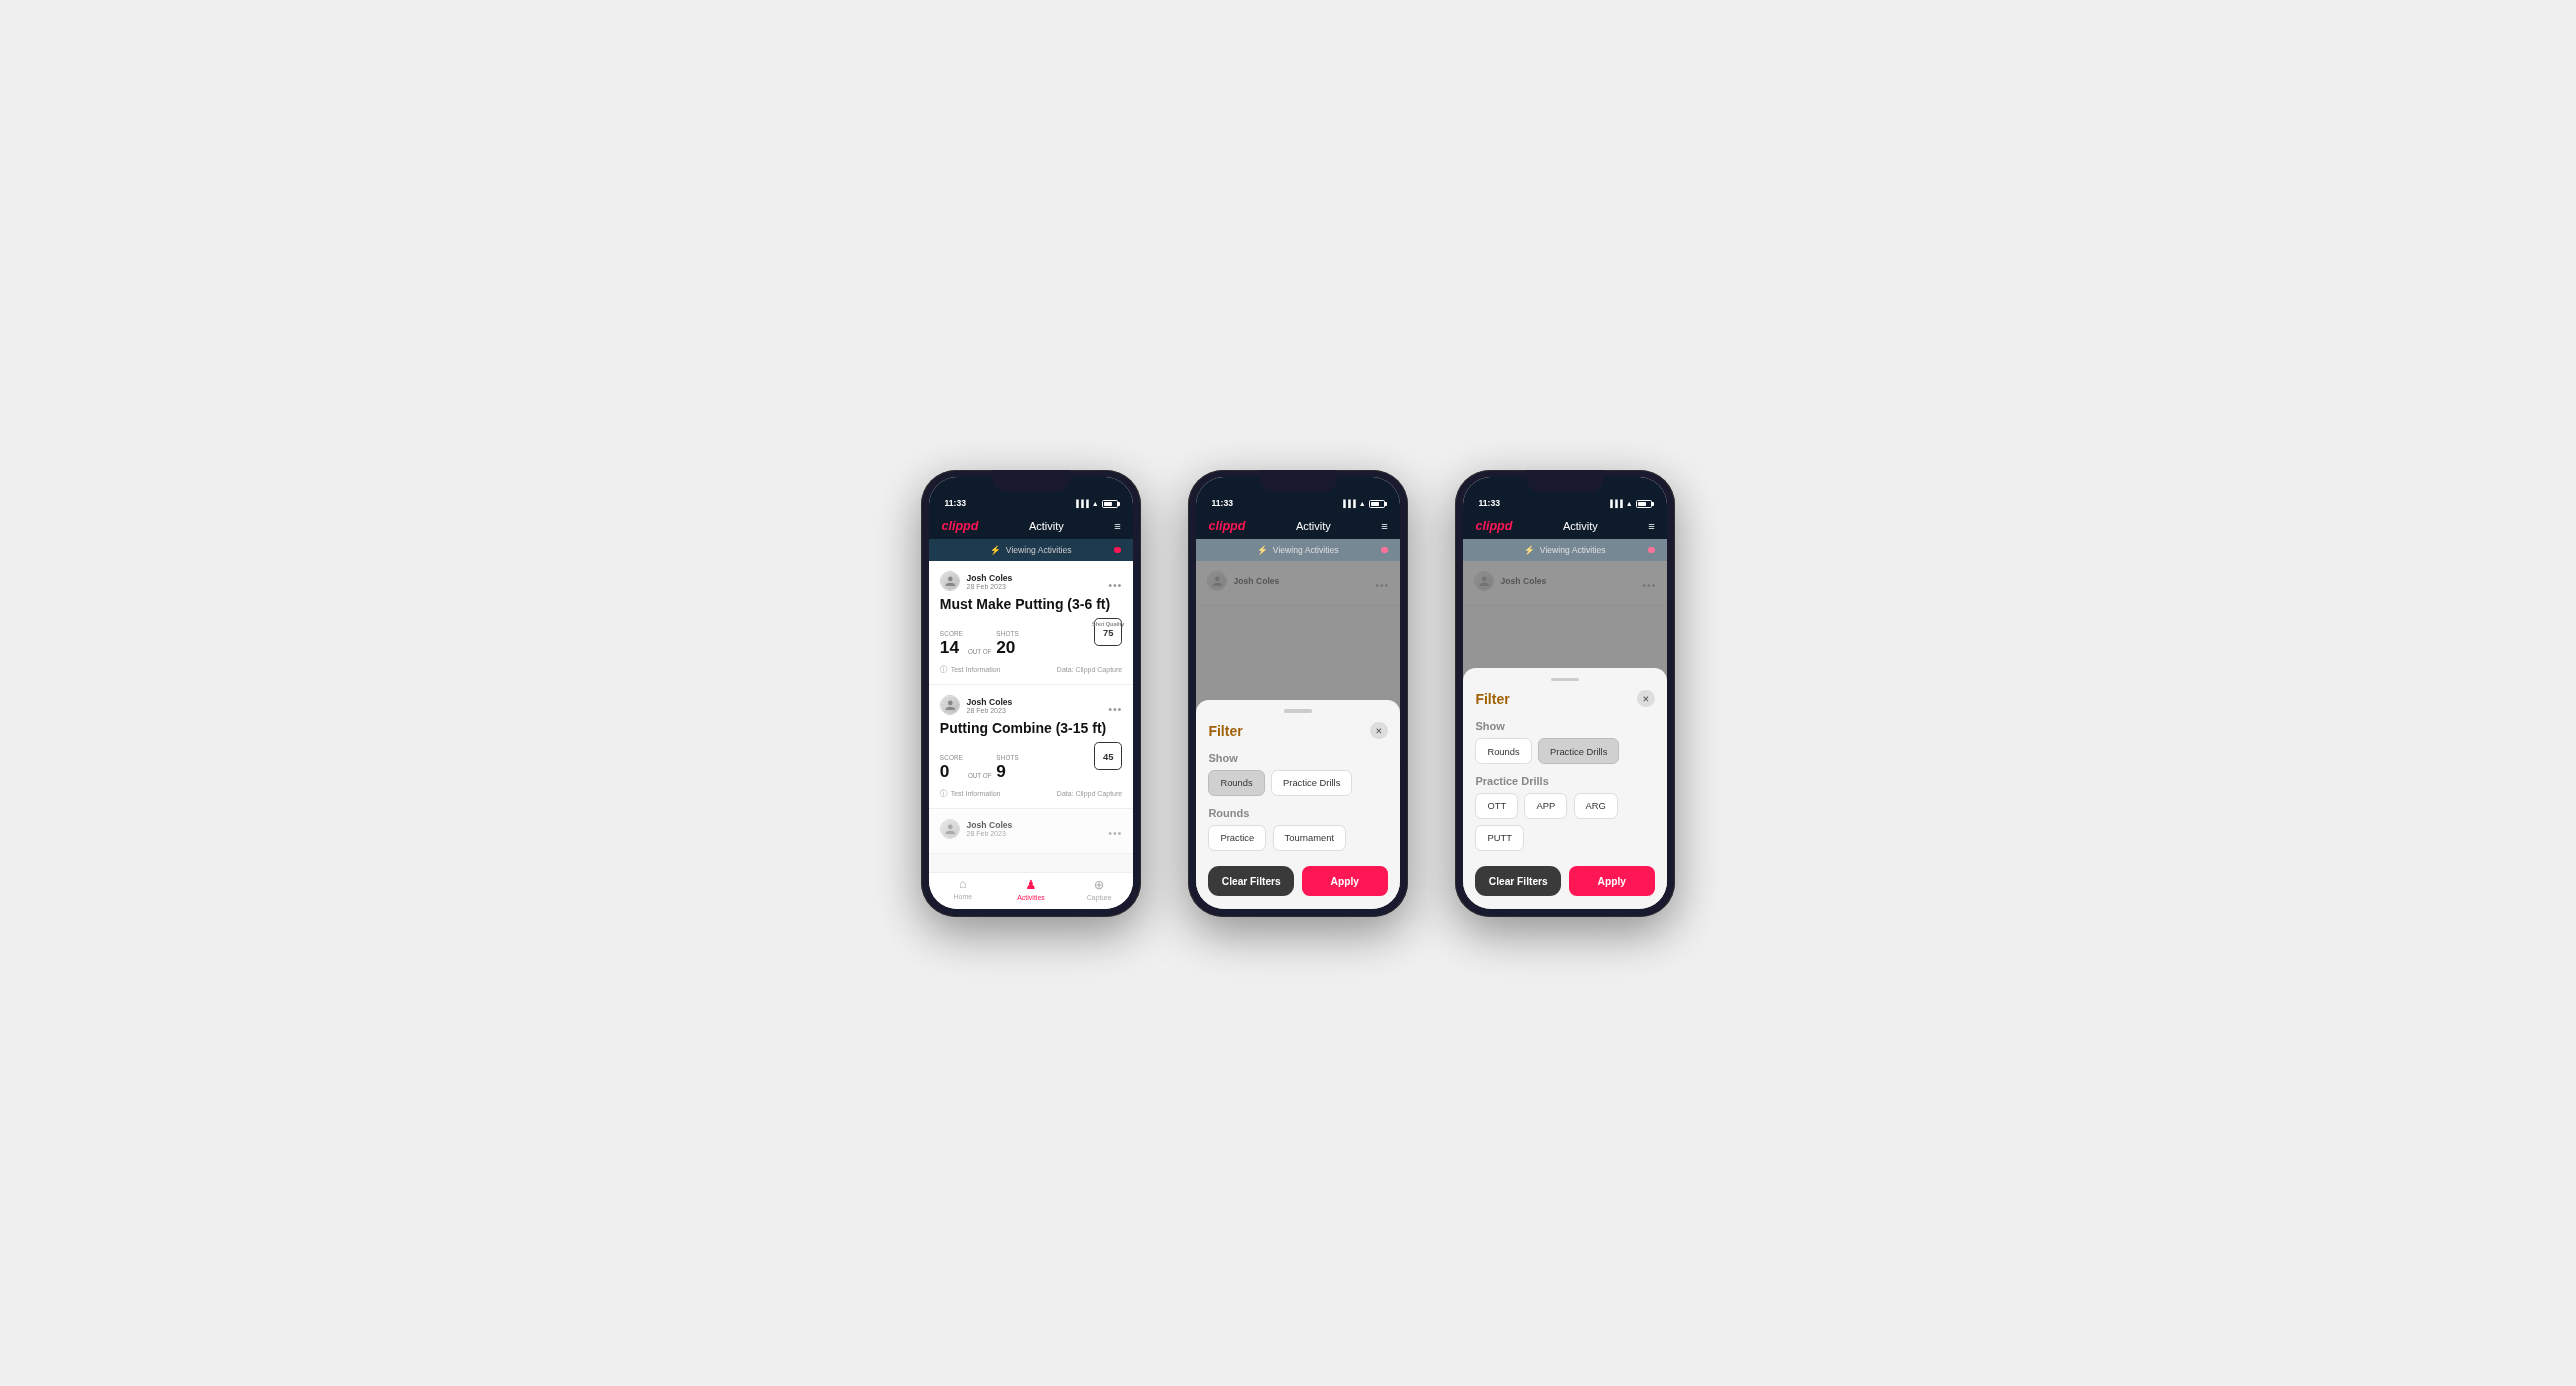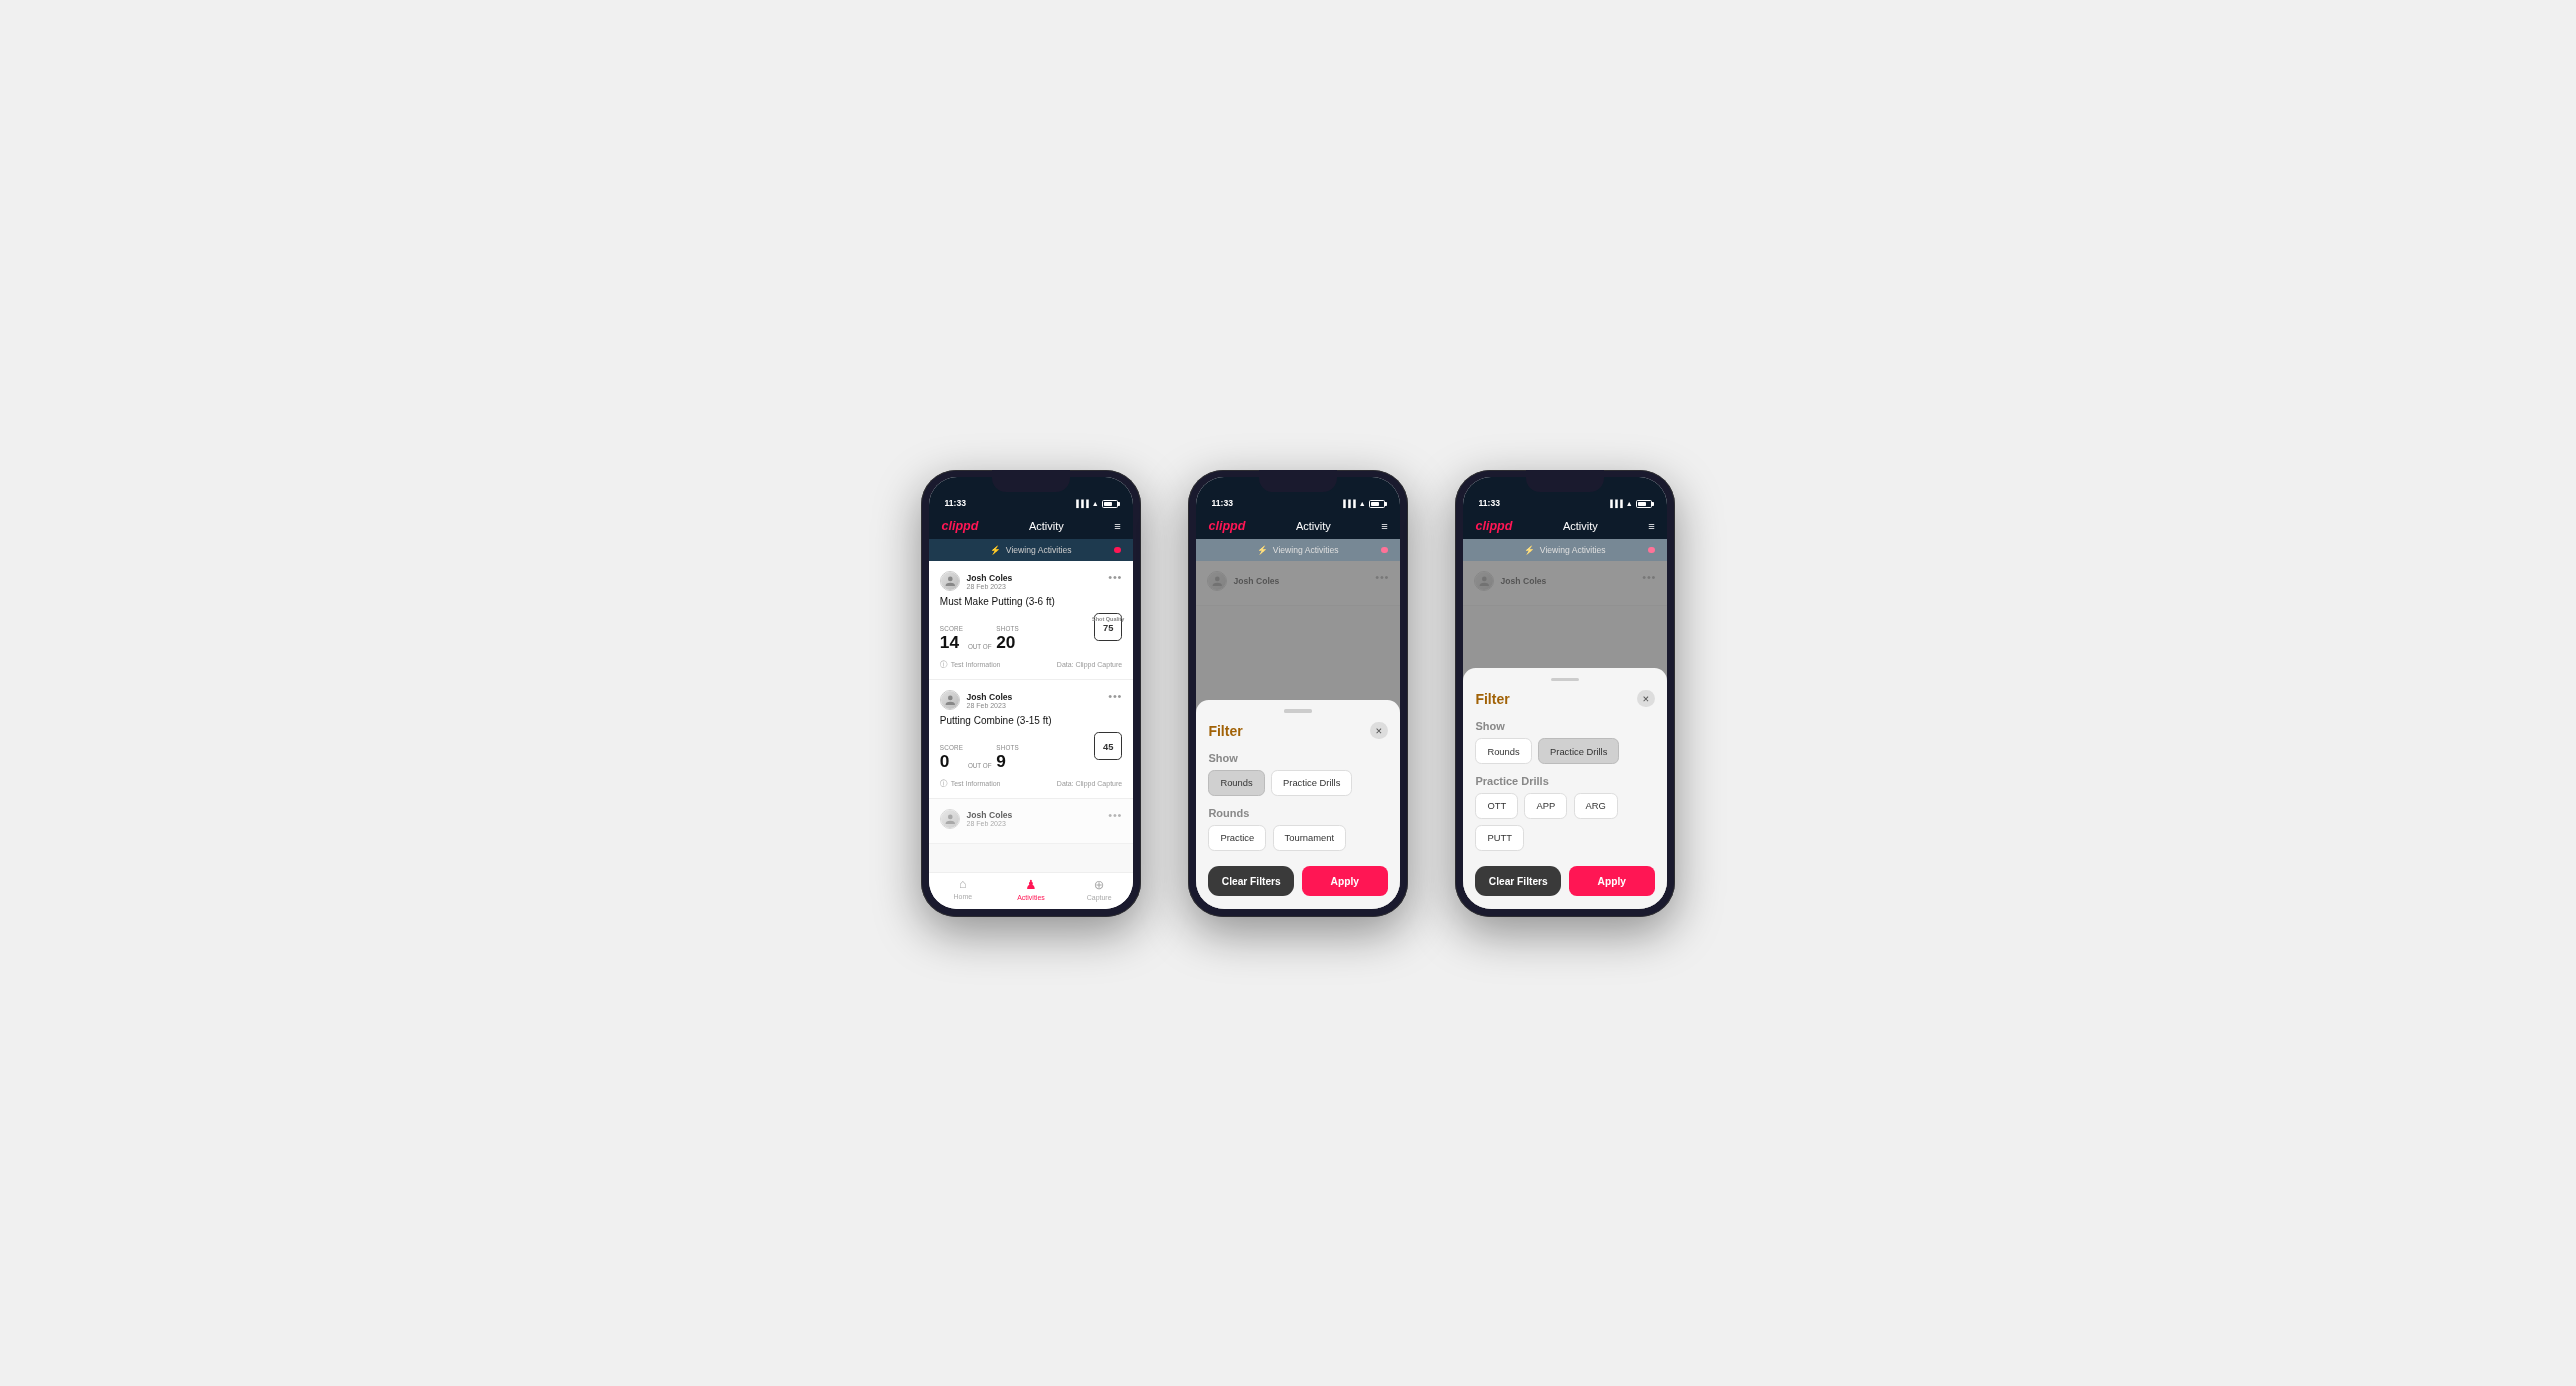--- a/index.html
+++ b/index.html
@@ -160,21 +160,21 @@
     }
     
     .activity-card {
       background: #fff;
       margin: 0;
       padding: 9.4px 11px;
       border-bottom: 0.8px solid #eee;
     }
     .card-header {
       display: flex;
-      align-items: flex-start;
+      align-items: flex-end;
       justify-content: space-between;
       margin-bottom: 4.7px;
     }
     .card-user {
       display: flex;
       align-items: center;
       gap: 6.3px;
     }
     .avatar {
       width: 20.4px;
@@ -206,22 +206,22 @@
     .user-info .date {
       font-size: 7px;
       color: #888;
     }
     .card-dots {
       color: #999;
       font-size: 11px;
       letter-spacing: 0.8px;
     }
     .card-title {
-      font-size: 10px;
-      font-weight: 400;
+      font-size: 14px;
+      font-weight: 700;
       color: #111;
       margin-bottom: 6.3px;
     }
     .card-stats {
       display: flex;
       align-items: baseline;
       gap: 4.7px;
       margin-bottom: 6.3px;
     }
     .stat-label {

